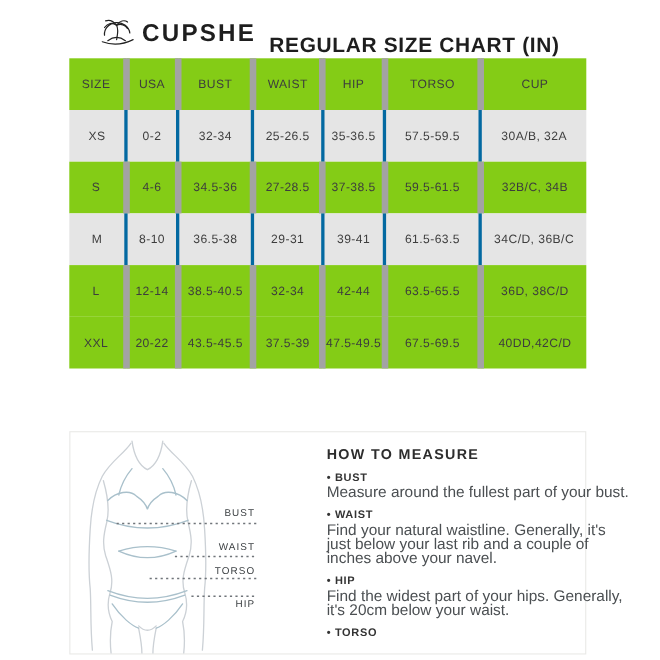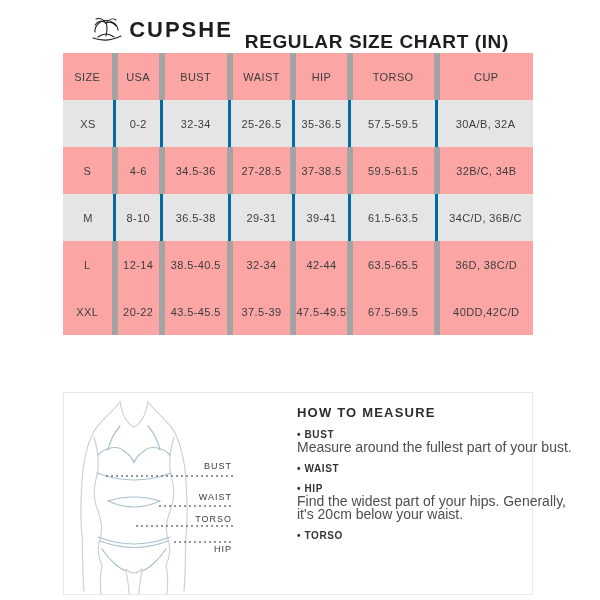--- a/index.html
+++ b/index.html
@@ -20,21 +20,21 @@
     font-size:19px; font-weight:600; letter-spacing:0.6px; color:#1e1e1e;margin-top:15px;
   }
   
   .size-table-wrap { position:absolute; left:63px; top:53px; width:470px; }
   table.size-table { width:100%; border-collapse:collapse; table-layout:fixed; }
   .size-table th, .size-table td {
     height:47px; text-align:center; vertical-align:middle;
     font-size:11px; font-weight:400; color:#3d3d3d; padding:0;
     letter-spacing:0.4px;
   }
-  tr.row-gray  { background:#fca5a5;margin-top:24px; }
+  tr.row-gray  { background:#84cc16;margin-top:24px; }
   tr.row-white { background:#e5e5e5; }
   tr.row-gray  th + th, tr.row-gray  td + td { border-left:6px solid #a3a3a3; }
   tr.row-white td + td { border-left:3px solid #0369a1; }
   
   .measure-box {
     position:absolute; left:63px; top:392px; width:470px; height:203px;
     box-sizing:border-box; border:1px solid #e9e9e7; background:#fff;
   }
   .figure-svg { position:absolute; left:0; top:0; }
   .figure-label {
@@ -205,20 +205,21 @@
 
     <div class="howto">
       <div class="howto-title">HOW TO MEASURE</div>
 
       <div class="howto-item">
         <div class="howto-label">BUST</div>
         <div class="howto-desc">Measure around the fullest part of your bust.</div>
       </div>
       <div class="howto-item">
         <div class="howto-label">WAIST</div>
+        <div class="howto-desc">Find your natural waistline. Generally, it's just below your last rib and a couple of inches above your navel.</div>
       </div>
       <div class="howto-item">
         <div class="howto-label">HIP</div>
         <div class="howto-desc">Find the widest part of your hips. Generally, it's 20cm below your waist.</div>
       </div>
       <div class="howto-item">
         <div class="howto-label">TORSO</div>
       </div>
     </div>
   </div>

